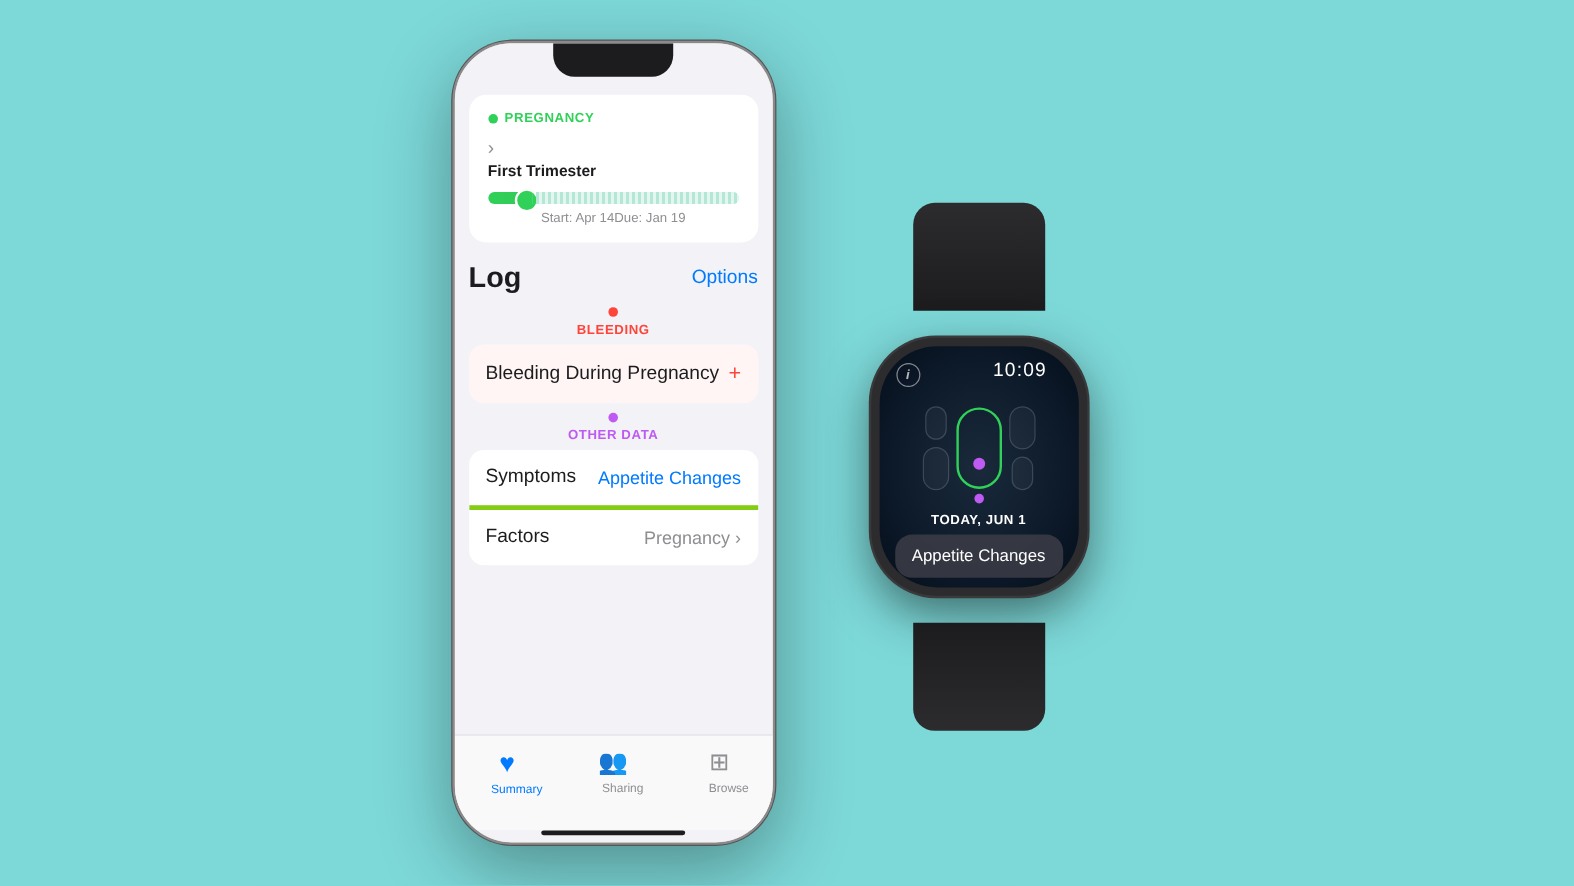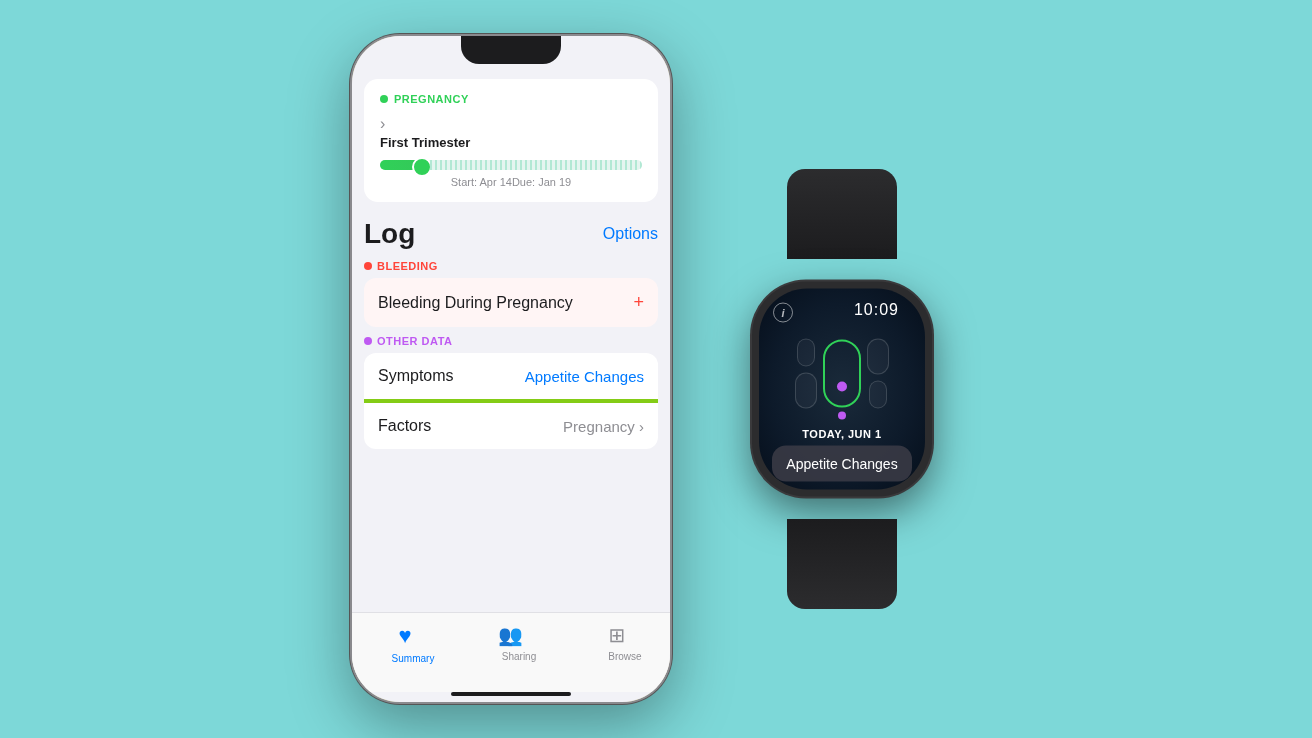--- a/index.html
+++ b/index.html
@@ -17,21 +17,21 @@
     .scene {
       display: flex;
       align-items: center;
       justify-content: center;
       gap: 30px;
       position: relative;
     }
 
     
     .iphone {
-      width: 322px;
+      width: 269px;
       height: 670px;
       background: #fef9c3;
       border-radius: 50px;
       border: 2px solid #8a8a8e;
       box-shadow: 0 0 0 1px #555, 0 20px 60px rgba(0,0,0,0.35), inset 0 0 0 2px #d1d1d6;
       position: relative;
       overflow: hidden;
       display: flex;
       flex-direction: column;
     }
@@ -183,37 +183,38 @@
     }
 
     .log-header {
       display: flex;
       align-items: center;
       justify-content: space-between;
       margin-bottom: 10px;
     }
 
     .log-title {
-      font-size: 28px;
+      font-size: 24px;
       font-weight: 700;
       color: #1c1c1e;
     }
 
     .options-btn {
       font-size: 16px;
       color: #007aff;
       font-weight: 400;
       text-align: right;
     }
 
     .section-label {
       display: flex;
       align-items: center;
       gap: 5px;
       margin-bottom: 6px;
+      flex-direction: column;
     }
 
     .section-label-text {
       font-size: 11px;
       font-weight: 600;
       letter-spacing: 0.5px;
     }
 
     .bleeding-text { color: #ff453a; }
     .other-text { color: #bf5af2; }

